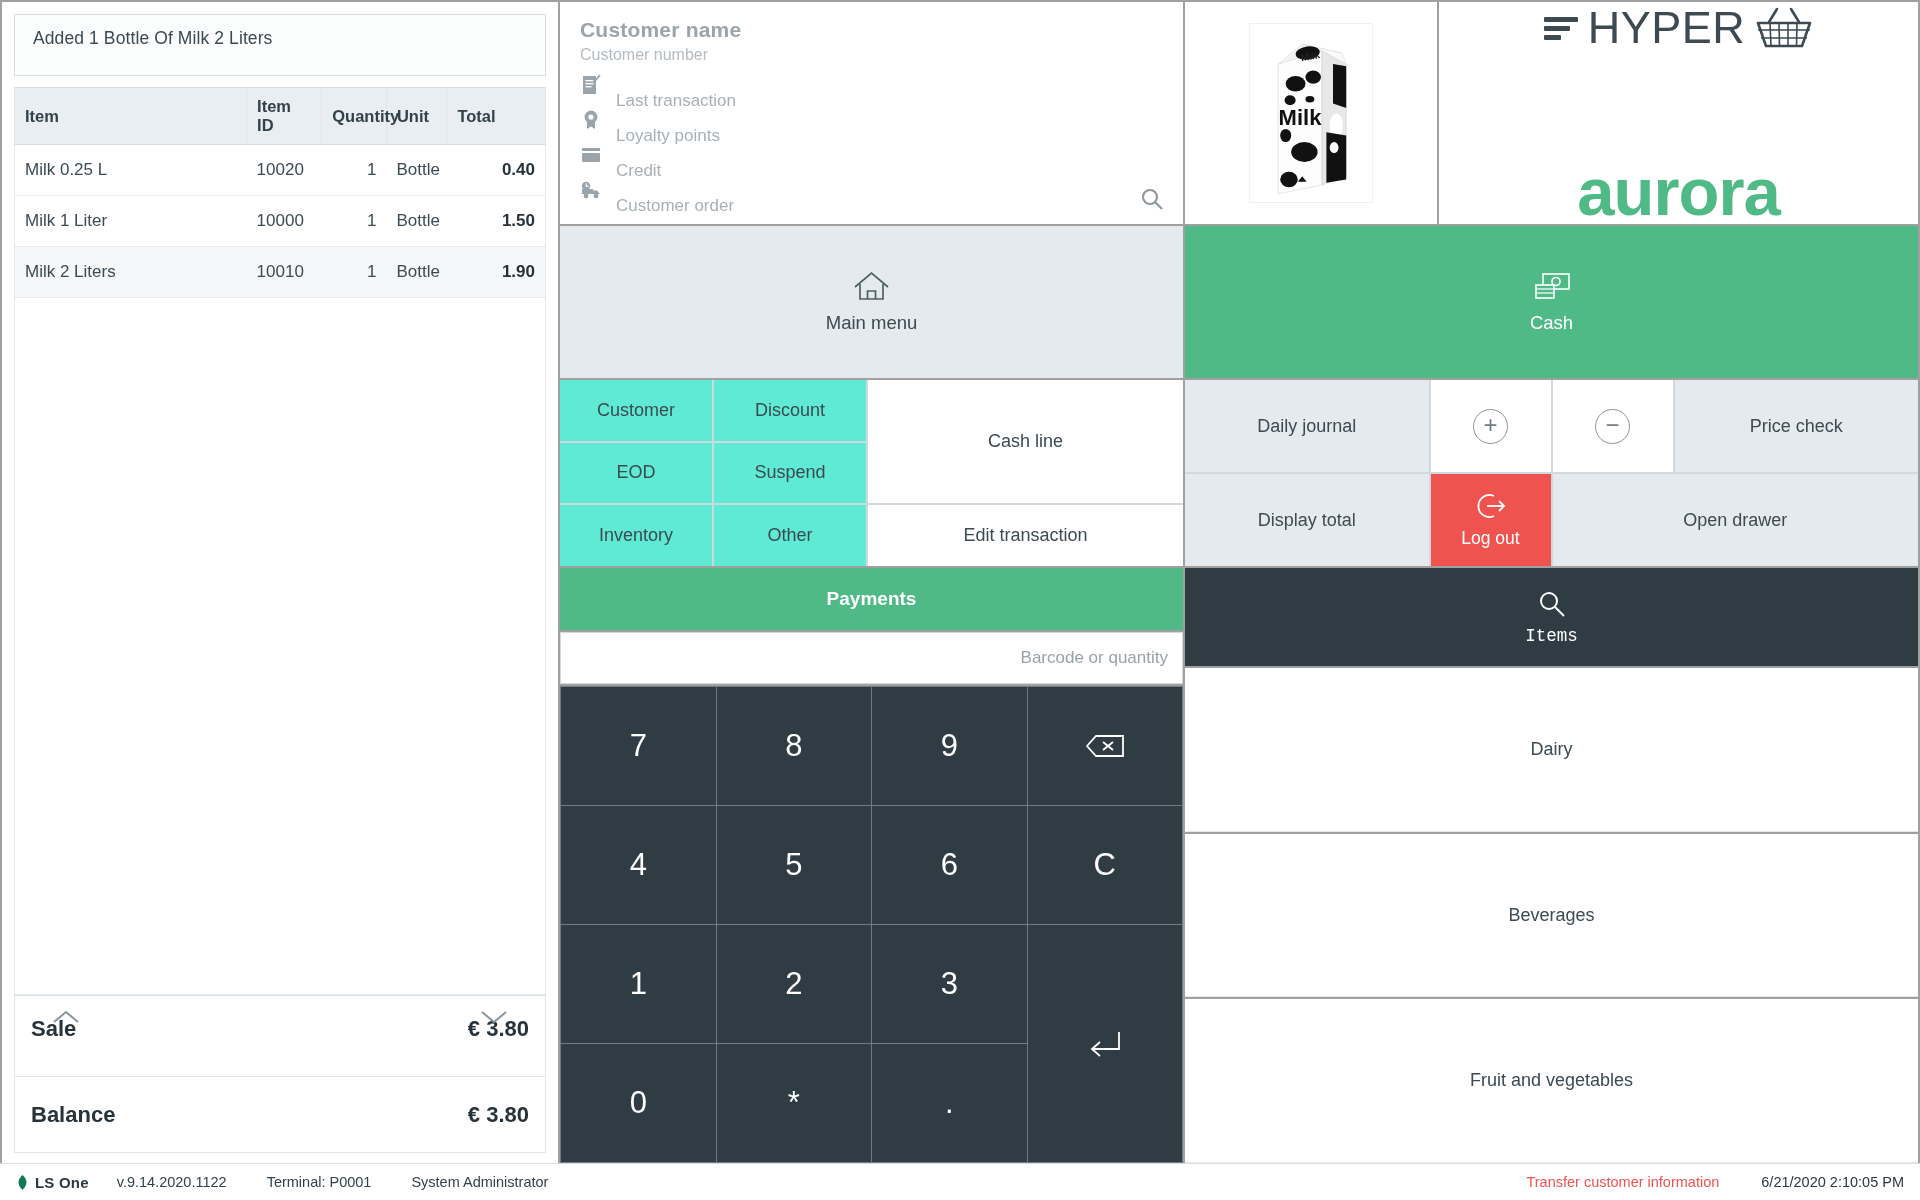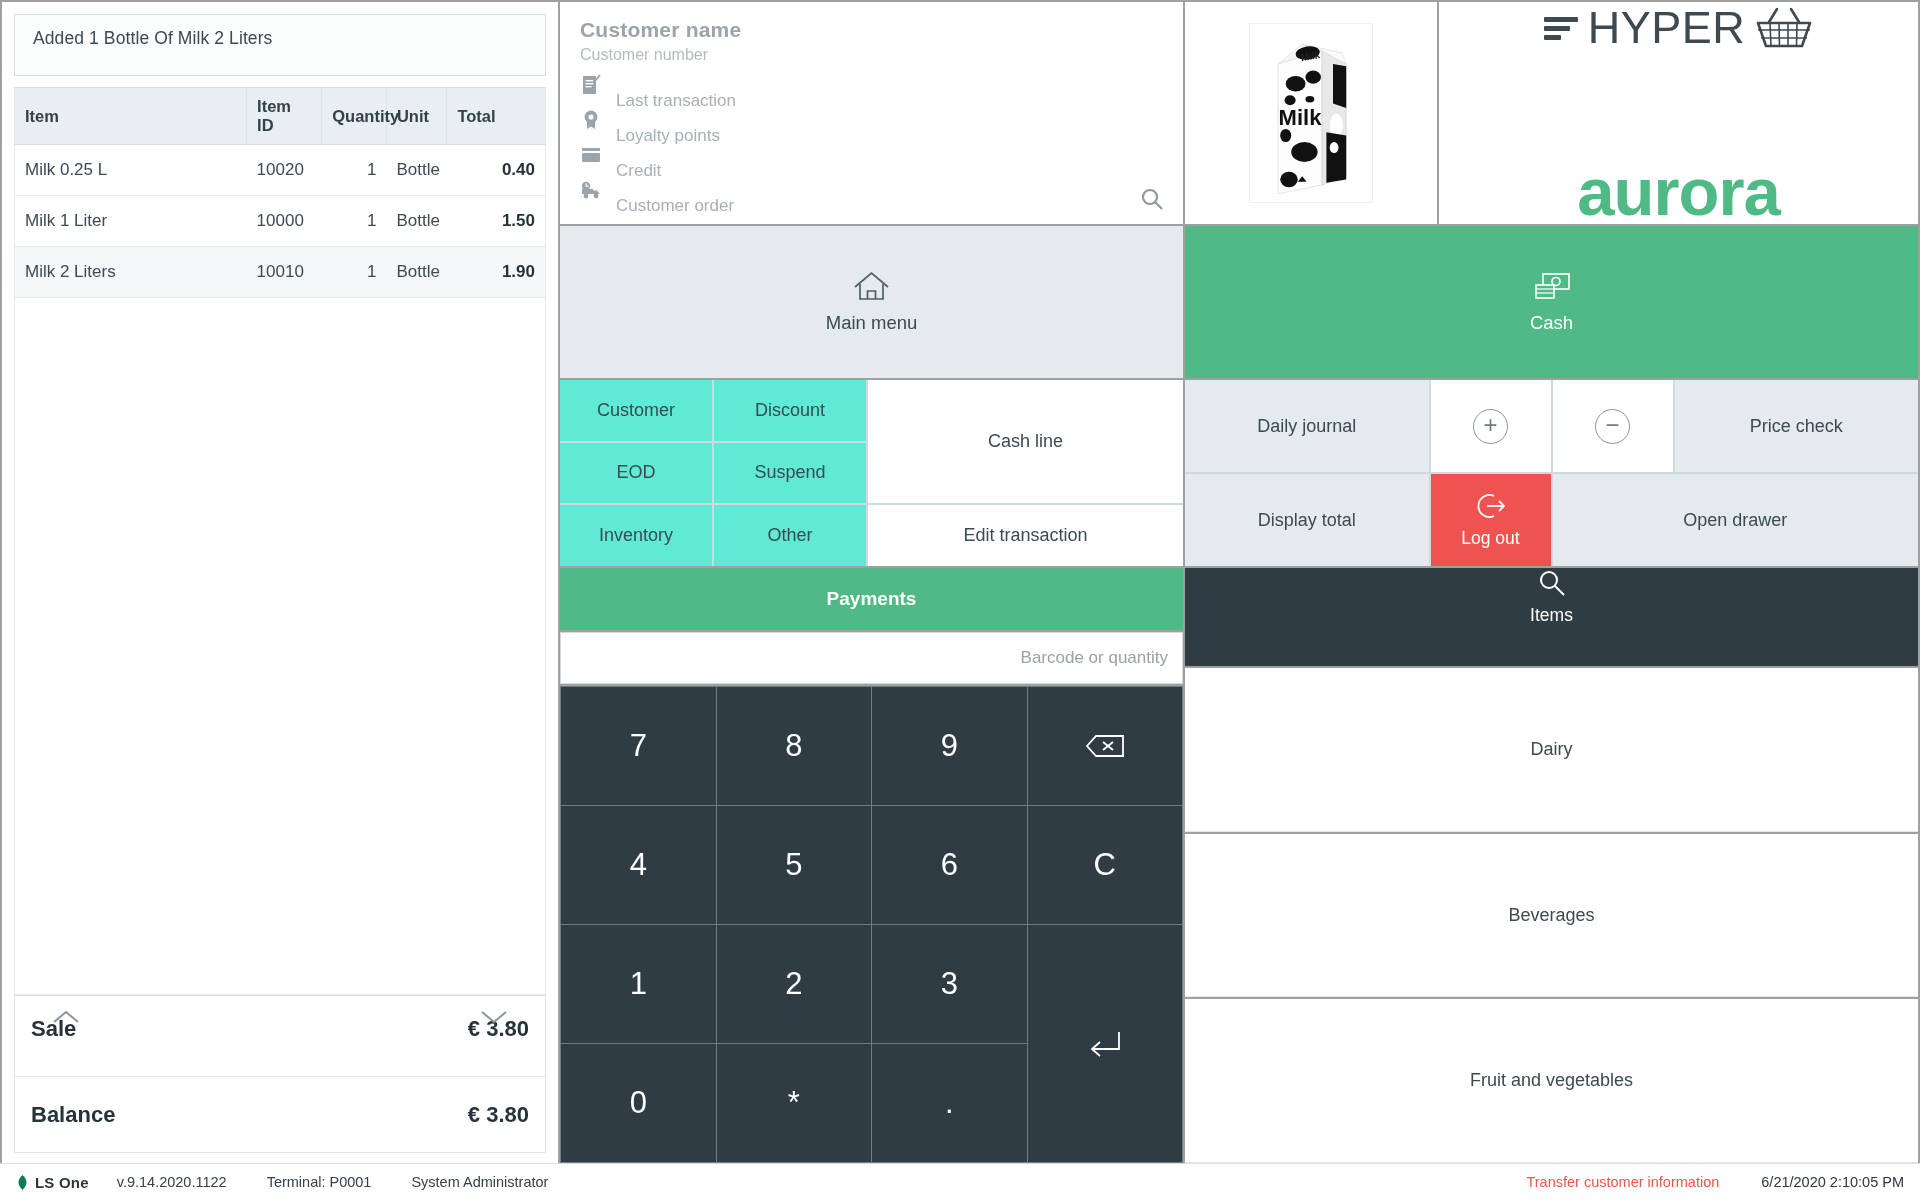--- a/index.html
+++ b/index.html
@@ -302,22 +302,22 @@
     border: 1.6px solid #8a959b;
     display: flex; align-items: center; justify-content: center;
     color: #6f7b82; font-size: 24px; line-height: 1;
   }
   .circ span { margin-top: -3px; }
 
   .items-btn {
     flex: 0 0 98px; height: 98px;
     background: #2f3c44;
     display: flex; flex-direction: column;
-    align-items: center; gap: 7px;
-    color: #ffffff; cursor: pointer;
+    align-items: center; justify-content: center; gap: 7px;
+    color: #ffffff; cursor: pointer; font-family: Liberation Mono, monospace;
   }
   .items-btn .ico { width: 30px; height: 30px; }
   .items-btn .ico svg { width: 100%; height: 100%; }
   .items-btn .lbl { font-size: 17.5px; }
 
   .cats { flex: 1 1 auto; display: flex; flex-direction: column; gap: 2px; min-height: 0; }
   .cat {
     flex: 1 1 0; background: #ffffff;
     display: flex; align-items: center; justify-content: center;
     font-size: 18px; color: #3c4a52; cursor: pointer;

